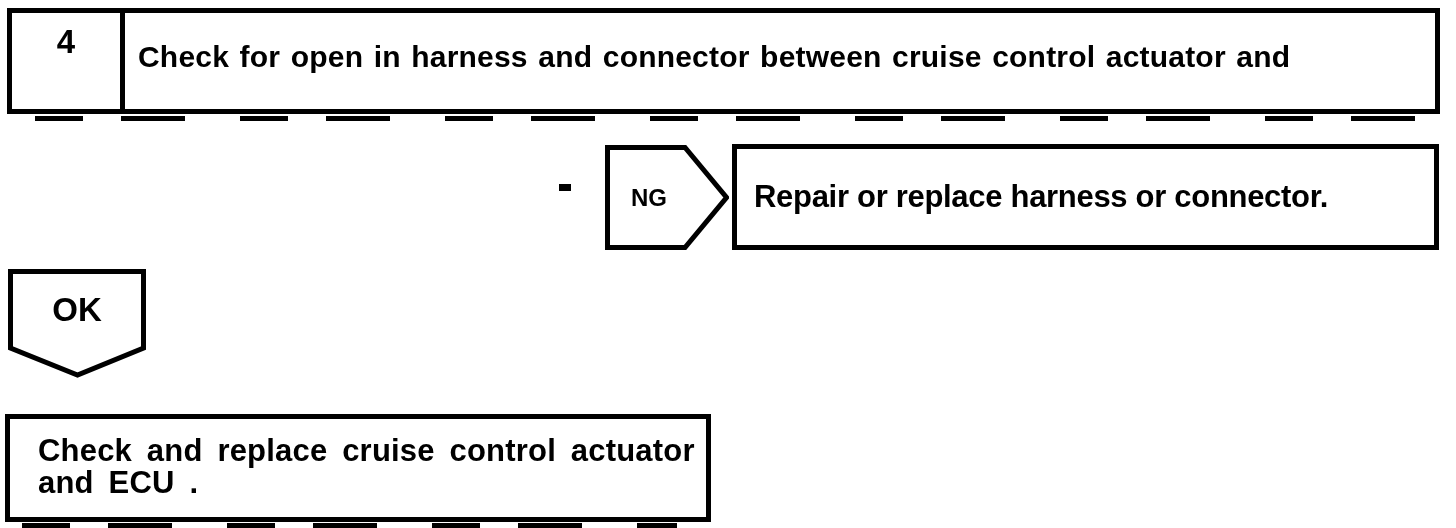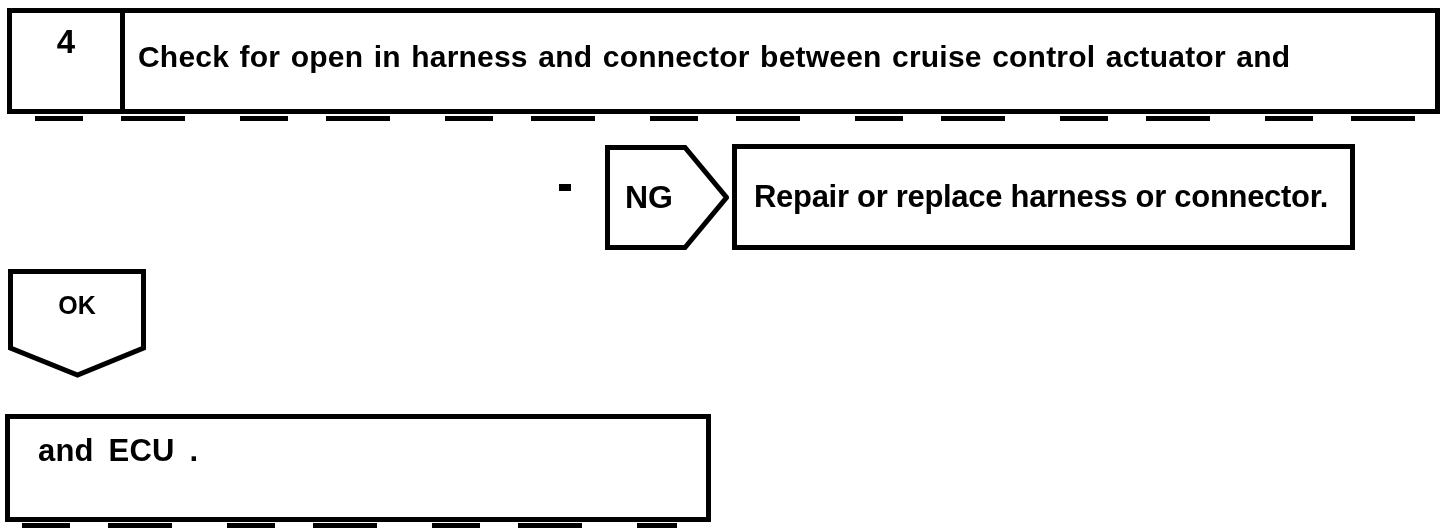--- a/index.html
+++ b/index.html
@@ -37,24 +37,24 @@
     letter-spacing: 0.2px;
     word-spacing: 2px;
     margin-top: 16px;
   }
   .line { white-space: nowrap; }
   
   .ng-shape { position: absolute; left: 605px; top: 145px; width: 124px; height: 105px; }
   .ok-shape { position: absolute; left: 8px; top: 269px; width: 138px; height: 109px; }
   .ng-shape svg, .ok-shape svg { position: absolute; left: 0; top: 0; display: block; }
   .shape-label { position: absolute; line-height: 1; }
-  .ng-label { left: 0; top: 50%; transform: translateY(-52%); width: 88px; text-align: center; font-size: 32px; }
-  .ok-label { left: 0; top: 24px; width: 138px; text-align: center; font-size: 25px; }
+  .ng-label { left: 0; top: 50%; transform: translateY(-52%); width: 88px; text-align: center; font-size: 24px; }
+  .ok-label { left: 0; top: 24px; width: 138px; text-align: center; font-size: 33px; }
   .ng-box {
-    left: 732px; top: 144px; width: 623px; height: 106px;
+    left: 732px; top: 144px; width: 707px; height: 106px;
     display: flex; align-items: center;
     padding-left: 17px;
     font-size: 31px;
     letter-spacing: -0.3px;
   }
   
   .final-box {
     left: 5px; top: 414px; width: 706px; height: 108px;
     padding: 16px 8px 0 28px;
     font-size: 31px;
@@ -100,20 +100,21 @@
   </div>
 
   <div class="ok-shape">
     <svg width="138" height="109" viewBox="0 0 138 109">
       <polygon points="2.5,2.5 135.5,2.5 135.5,79 69.5,106 2.5,79" fill="#ffffff" stroke="#000000" stroke-width="5" stroke-linejoin="miter"></polygon>
     </svg>
     <span class="shape-label ok-label">OK</span>
   </div>
 
   <div class="box final-box">
+    <div class="line">Check and replace cruise control actuator</div>
     <div class="line">and ECU .</div>
   </div>
 
   <div class="noise noise-top"></div>
   <div class="noise noise-bottom"></div>
   <div class="artifact-dash"></div>
 
 </div>
 
 </body></html>

